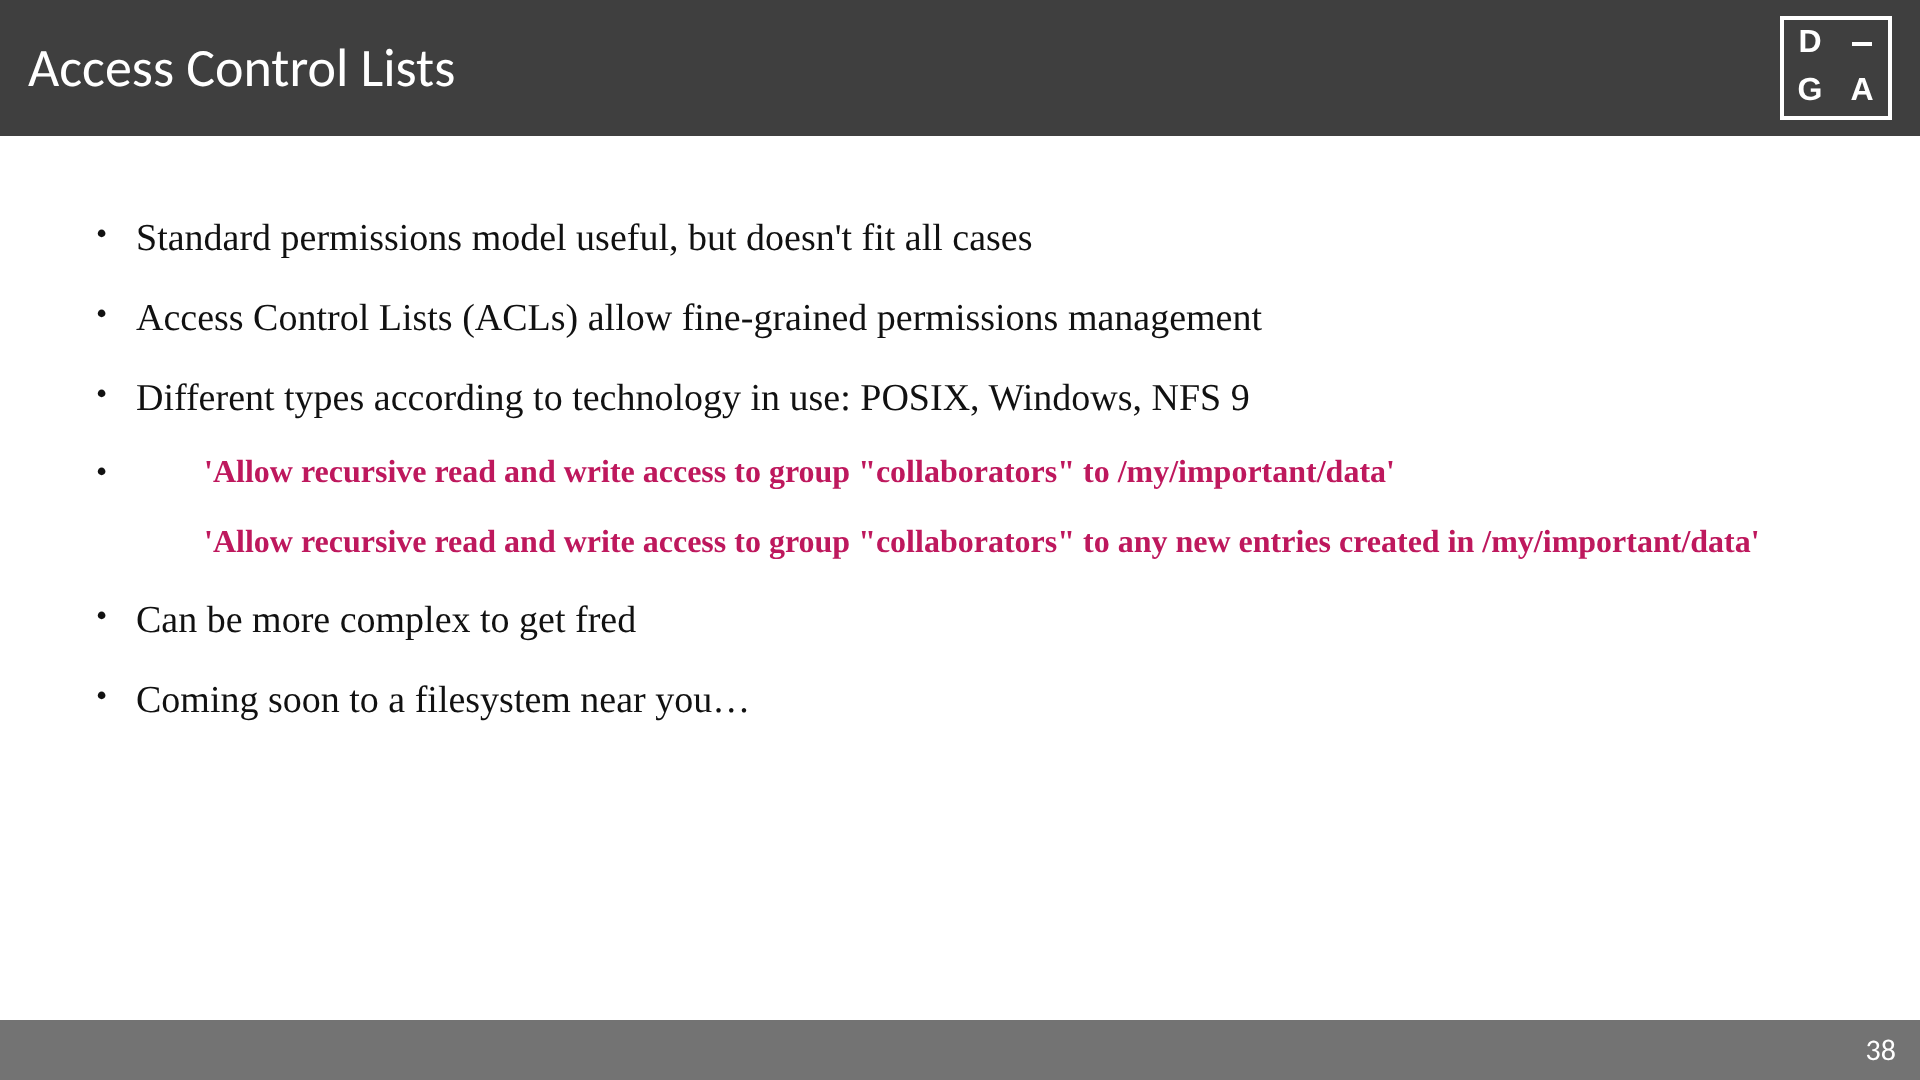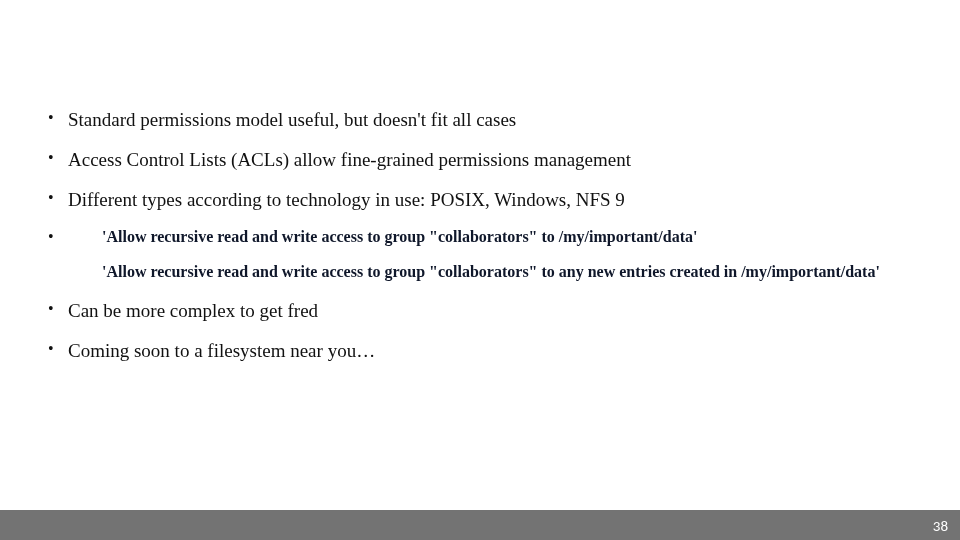--- a/index.html
+++ b/index.html
@@ -8,28 +8,39 @@
   .title-bar { position: absolute; top: 0; left: 0; width: 960px; height: 68px; background: #3f3f3f; display: flex; align-items: center; }
   .title-text { color: #fff; font-size: 27px; font-weight: 400; padding-left: 14px; }
   .logo-box { position: absolute; top: 8px; right: 14px; width: 56px; height: 52px; border: 2px solid #fff; display: grid; grid-template-columns: 1fr 1fr; grid-template-rows: 1fr 1fr; }
   .logo-cell { display: flex; align-items: center; justify-content: center; color: #fff; font-size: 16px; font-weight: 700; font-family: Arial, sans-serif; }
   .logo-dash { width: 10px; height: 2px; background: #fff; }
   .content { position: absolute; top: 108px; left: 40px; width: 880px; font-family: Liberation Serif, serif; }
   .bullet-list { list-style: none; }
   .bullet-item { position: relative; padding-left: 28px; font-size: 19px; color: #111; margin-bottom: 16px; line-height: 1.25; }
   .bullet-item::before { content: "•"; position: absolute; left: 8px; top: 0; color: #111; font-size: 16px; }
   .sub-list { list-style: none; margin-top: 10px; }
-  .sub-item { font-size: 16px; font-weight: 700; color: #0f172a; margin-bottom: 14px; padding-left: 34px; line-height: 1.3; }
+  .sub-item { font-size: 16px; font-weight: 700; color: #be185d; margin-bottom: 14px; padding-left: 34px; line-height: 1.3; }
   .bottom-bar { position: absolute; bottom: 0; left: 0; width: 960px; height: 30px; background: #737373; }
   .page-num { position: absolute; right: 12px; bottom: 5px; color: #fff; font-size: 15px; }
 </style>
 </head>
 <body>
 
 <div class="slide">
+  <div class="title-bar">
+    <div class="title-text">Access Control Lists</div>
+    <div class="logo-box">
+      <div class="logo-cell">D</div>
+      <div class="logo-cell">
+          <div class="logo-dash"></div>
+        </div>
+      <div class="logo-cell">G</div>
+      <div class="logo-cell">A</div>
+    </div>
+  </div>
 
   <div class="content">
     <ul class="bullet-list">
       <li class="bullet-item"><span>Standard permissions model useful, but doesn't fit all cases</span></li>
       <li class="bullet-item"><span>Access Control Lists (ACLs) allow fine-grained permissions management</span></li>
       <li class="bullet-item"><span>Different types according to technology in use: POSIX, Windows, NFS 9</span></li>
       <li class="bullet-item">
         <ul class="sub-list">
           <li class="sub-item">'Allow recursive read and write access to group  "collaborators" to /my/important/data'</li>
           <li class="sub-item">'Allow recursive read and write access to group  "collaborators" to any new entries created in /my/important/data'</li>

